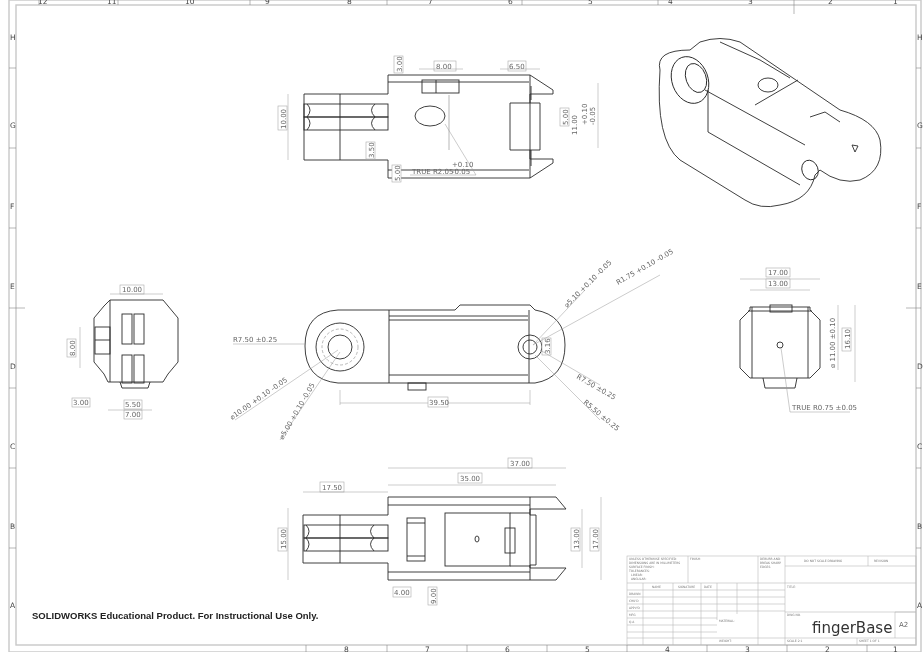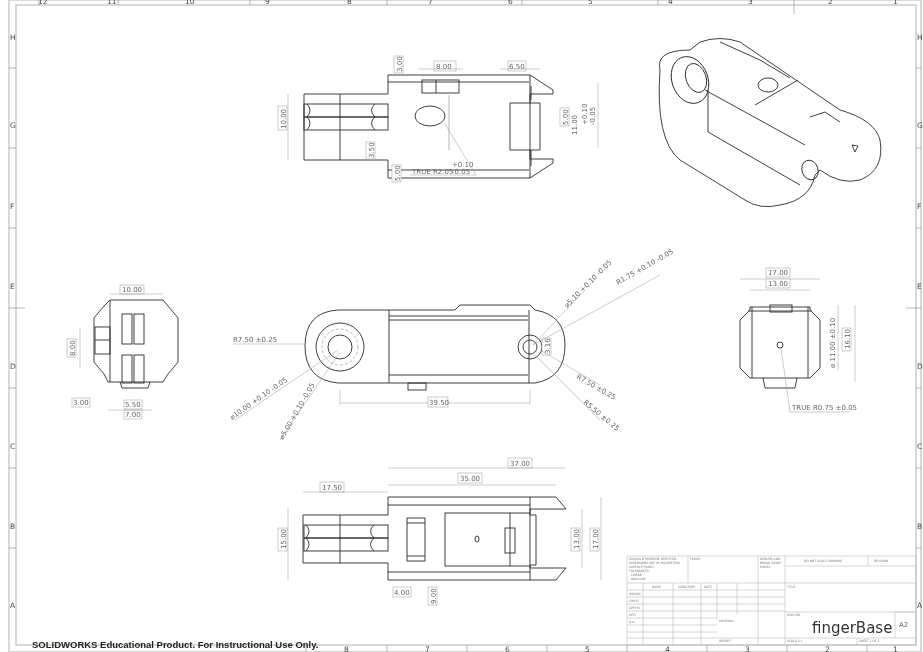--- a/index.html
+++ b/index.html
@@ -8,21 +8,21 @@
   .ln{stroke:#2a2a2a;stroke-width:0.9;fill:none;}
   .thin{stroke:#888;stroke-width:0.6;fill:none;}
   .dim{stroke:#999;stroke-width:0.5;fill:none;}
   .frame{stroke:#c8c8c8;stroke-width:1.4;fill:none;}
   .zone{font-size:7.5px;fill:#444;}
   .dt{font-size:7px;fill:#666;}
   .dbox{fill:#fff;stroke:#aaa;stroke-width:0.6;}
   .tb{font-size:3px;fill:#777;}
   .tbl{stroke:#bbb;stroke-width:0.6;fill:none;}
   .title{font-size:15px;fill:#333;}
-  .footer{position:absolute;left:32px;top:639px;font-family:"Liberation Sans",sans-serif;font-weight:bold;font-size:9.5px;color:#222;}
+  .footer{position:absolute;left:32px;top:610px;font-family:"Liberation Sans",sans-serif;font-weight:bold;font-size:9.5px;color:#222;}
 </style>
 </head>
 <body>
 
 <svg width="923" height="652" viewBox="0 0 923 652">
 
   <rect class="frame" x="9" y="0" width="912" height="652"></rect>
   <rect class="frame" x="16" y="5" width="900" height="640"></rect>
 
   <g class="thin">

